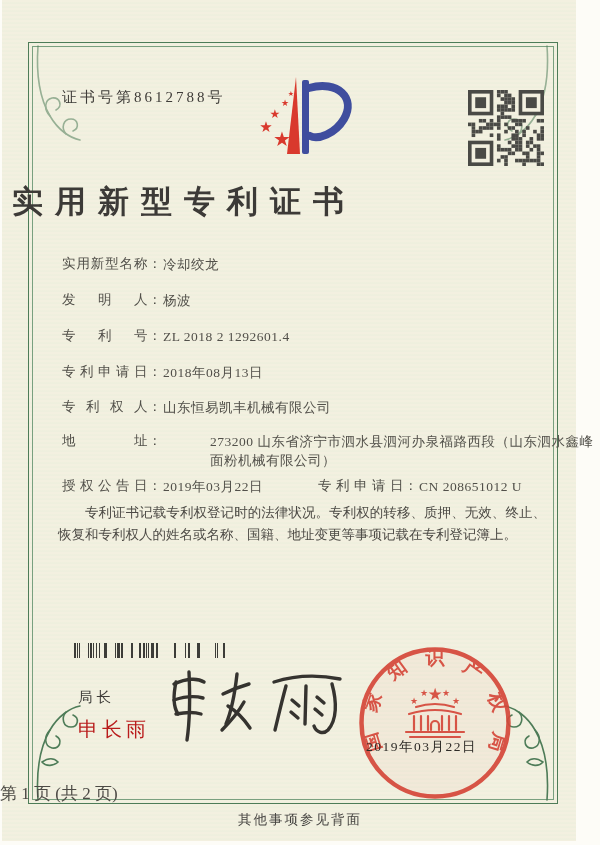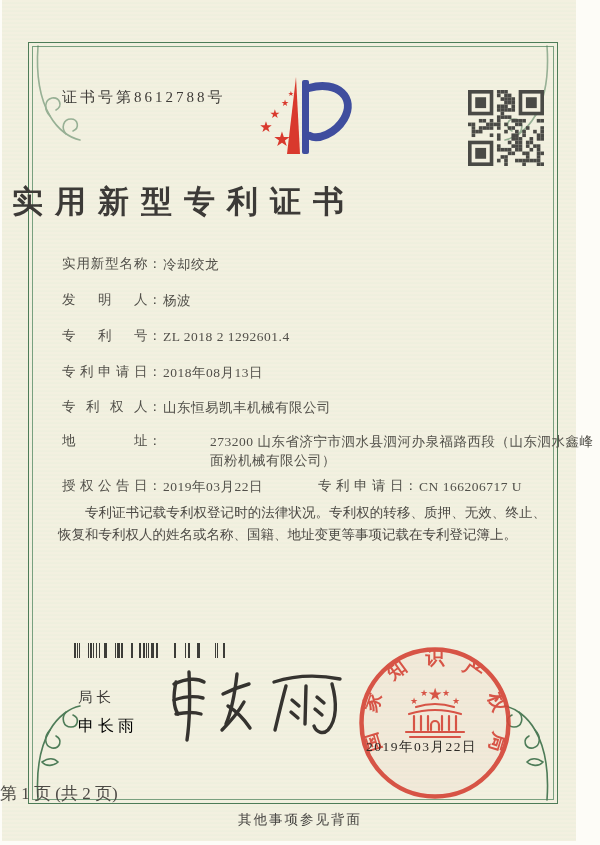--- a/index.html
+++ b/index.html
@@ -19,21 +19,21 @@
   .lbl{display:inline-block;width:86px;text-align:justify;text-align-last:justify;vertical-align:top;}
   .colon{display:inline-block;width:15px;vertical-align:top;}
   .val{display:inline-block;vertical-align:top;line-height:19px;}
   .val.wrap{width:388px;margin-left:47px;}
   .grant2{position:absolute;left:256px;top:0;white-space:nowrap;}
   .body-text{position:absolute;left:58px;top:502px;width:488px;font-size:13.5px;
        line-height:21.5px;color:#4c4a45;text-align:justify;}
   .body-text p{margin:0 0 4px 0;text-indent:2em;}
   .barcode{position:absolute;left:74px;top:643px;width:158px;height:15px;}
   .signer-title{position:absolute;left:78px;top:688px;font-size:14.5px;letter-spacing:4px;color:#3e3c38;}
-  .signer-name{position:absolute;left:78px;top:716px;font-size:16px;letter-spacing:4px;color:#000000;}
+  .signer-name{position:absolute;left:78px;top:716px;font-size:20px;letter-spacing:4px;color:#b91c1c;}
   .signature{position:absolute;left:162px;top:662px;width:190px;height:88px;}
   .seal{position:absolute;left:356px;top:644px;width:158px;height:158px;opacity:.92;}
   .seal-date{position:absolute;left:366px;top:738px;font-size:13.5px;letter-spacing:1.5px;color:#2e2b27;}
   .page-info{position:absolute;left:0;top:782px;width:100%;text-align:left;font-size:17px;color:#4c4a45;}
   .back-note{position:absolute;left:0;top:811px;width:100%;text-align:center;font-size:13.5px;
        letter-spacing:2px;color:#454340;}
   .orn{position:absolute;width:55px;height:110px;}
   .orn svg{width:100%;height:100%;}
   .orn.bl{left:30px;top:692px;}
   .orn.br{left:500px;top:692px;transform:scaleX(-1);}
@@ -238,21 +238,21 @@
   <span class="lbl">专利申请日</span><span class="colon">：</span><span class="val">2018年08月13日</span>
 </div>
 <div class="row" style="top:398px">
   <span class="lbl">专利权人</span><span class="colon">：</span><span class="val">山东恒易凯丰机械有限公司</span>
 </div>
 <div class="row" style="top:432px">
   <span class="lbl">地址</span><span class="colon">：</span><span class="val wrap">273200 山东省济宁市泗水县泗河办泉福路西段（山东泗水鑫峰面粉机械有限公司）</span>
 </div>
 <div class="row" style="top:477px;width:490px">
   <span class="lbl">授权公告日</span><span class="colon">：</span><span class="val">2019年03月22日</span>
-  <span class="grant2"><span class="lbl">专利申请日</span><span class="colon">：</span><span class="val">CN 166206717 U</span></span>
+  <span class="grant2"><span class="lbl">专利申请日</span><span class="colon">：</span><span class="val">CN 208651012 U</span></span>
 </div>
 
 <div class="body-text">
   <p>专利证书记载专利权登记时的法律状况。专利权的转移、质押、无效、终止、恢复和专利权人的姓名或名称、国籍、地址变更等事项记载在专利登记簿上。</p>
 </div>
 
 <div class="barcode">
   <svg id="barcode-svg" viewBox="0 0 158 15" width="158" height="15">
       <rect x="0" y="0" width="2" height="15" fill="#3c3c38"></rect>
       <rect x="3" y="0" width="1" height="15" fill="#3c3c38"></rect>

